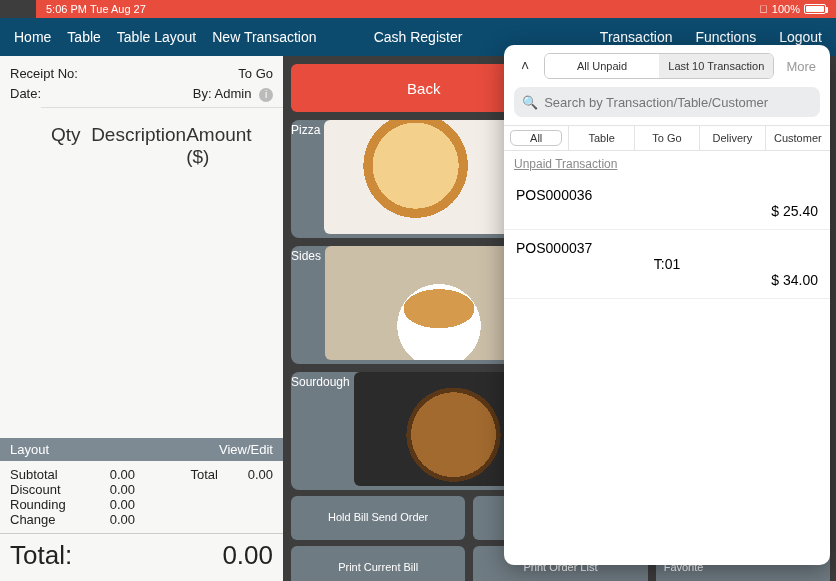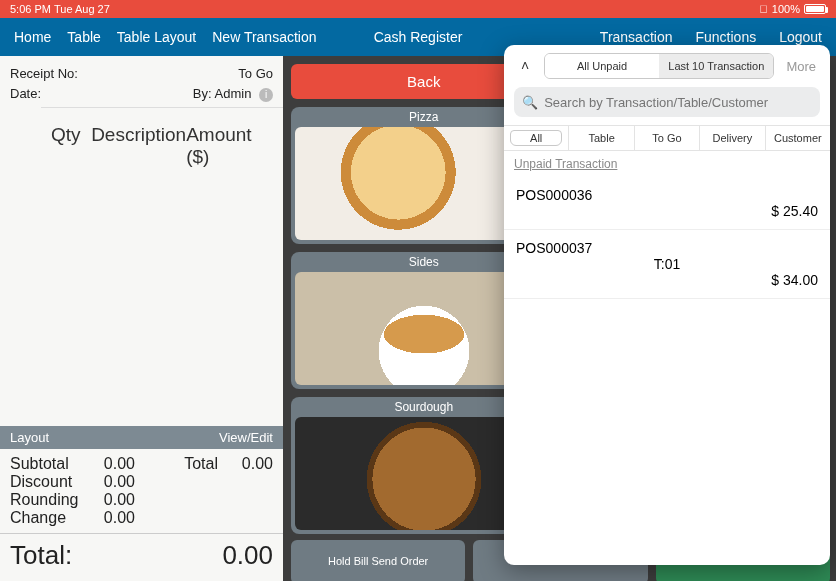--- a/index.html
+++ b/index.html
@@ -1,54 +1,54 @@
 <!DOCTYPE html>
 <html><head>
 <meta charset="utf-8">
 <style>
   * { box-sizing: border-box; margin: 0; padding: 0; font-family: -apple-system, "Helvetica Neue", Arial, sans-serif; }
   body { width: 836px; height: 581px; overflow: hidden; background: #3d3d3d; position: relative; }
 
   
-  .status-bar { height: 18px; background: #e84c3d; color: #fff; font-size: 11px; display: flex; align-items: center; padding: 0 10px; }
+  .status-bar { height: 18px; background: #e84c3d; color: #fff; font-size: 11px; display: flex; align-items: center; padding: 0 10px; margin-left: 36px; }
   .status-left { display:flex; gap:3px; }
   .status-right { margin-left: auto; display:flex; align-items:center; gap:4px; }
 
   
-  .topnav { height: 38px; background: #0369a1; display: flex; align-items: center; padding: 0 14px; color:#fff; font-size:14px; }
+  .topnav { height: 38px; background: #0c4a6e; display: flex; align-items: center; padding: 0 14px; color:#fff; font-size:14px; }
   .topnav .nav-left { display:flex; gap:16px; }
   .topnav .nav-center { position:absolute; left:50%; transform:translateX(-50%); font-weight:500; }
   .topnav .nav-right { margin-left:auto; display:flex; gap:23px; }
   .topnav span { cursor:pointer; }
 
   
   .main { position:absolute; top:56px; left:0; right:0; bottom:0; display:flex; }
 
   
   .receipt { width: 283px; background:#f7f7f5; display:flex; flex-direction:column; font-size:13px; color:#222; }
   .receipt-head { padding:8px 10px 4px 10px; }
   .receipt-row { display:flex; justify-content:space-between; align-items:center; line-height:1.5; }
   .info-icon { display:inline-block; width:14px; height:14px; border-radius:50%; background:#bbb; color:#fff; text-align:center; font-size:10px; line-height:14px; margin-left:4px; }
   .receipt-columns { display:flex; justify-content:space-between; padding:16px 10px 6px 10px; border-top:1px solid #ddd; font-size:19px; color:#333;margin-left:41px; }
   .receipt-body { flex:1; }
   .remarks-bar { background:#7d8a93; color:#fff; display:flex; justify-content:space-between; padding:4px 10px; font-size:13px; }
-  .totals { padding:6px 10px; font-size:16px; }
+  .totals { padding:6px 10px; font-size:13px; }
   .totals-row { display:flex; }
   .totals-row .lab { width:70px; }
   .totals-row .val { width:55px; text-align:right; }
   .totals-row .lab2 { width:70px; text-align:right; margin-left:auto; }
   .totals-row .val2 { width:55px; text-align:right; }
   .grand { border-top:1px solid #ccc; padding:6px 10px 10px 10px; display:flex; justify-content:space-between; font-size:26px; font-weight:500; }
 
   
   .menucol { flex:1; padding:6px 0 6px 6px; display:flex; flex-direction:column; gap:6px; }
   .top-buttons { display:flex; gap:8px; padding:2px 6px 2px 2px;}
-  .btn-red { background:#e84c3d; color:#fff; border:none; border-radius:6px; height:35px; flex:1; font-size:15px; }
+  .btn-red { background:#e84c3d; color:#fff; border:none; border-radius:6px; height:48px; flex:1; font-size:15px; }
   .cat-grid { display:grid; grid-template-columns: 1fr 1fr; gap:8px; padding:0 6px 0 2px; }
-  .cat-card { background:#6f7b83; border-radius:8px; overflow:hidden; height:137px; display:flex; flex-direction:column; }
+  .cat-card { background:#6f7b83; border-radius:8px; overflow:hidden; height:118px; display:flex; flex-direction:row; }
   .cat-title { color:#fff; text-align:center; font-size:12px; padding:3px 0; }
   .cat-img { flex:1; background:#ddd; border-radius:6px; margin:0 4px 4px 4px; position:relative; overflow:hidden; }
 
   
   .pizza { background: radial-gradient(circle at 40% 40%, #f3d08b 0 28%, #cd8b3a 28% 34%, transparent 34%), #f2ede6; }
   .don { background: radial-gradient(circle at 55% 55%, #fff 0 24%, #d6c4ad 24% 30%, transparent 30%), #e9e2d7; }
   .sides { background: radial-gradient(ellipse at 50% 55%, #d69a4c 0 22%, transparent 22%), radial-gradient(circle at 50% 70%, #fff 0 30%, transparent 30%), #cbbfa8; }
   .dusun { background: linear-gradient(#f4f1ee,#f4f1ee); }
   .dusun::after { content:""; position:absolute; left:38%; top:14%; width:24%; height:72%; background:#c0452b; border-radius:6px 6px 8px 8px; }
   .sourdough { background: radial-gradient(circle at 50% 55%, #a26a2f 0 36%, #5a3716 36% 40%, transparent 40%), #2b2b2b; }

